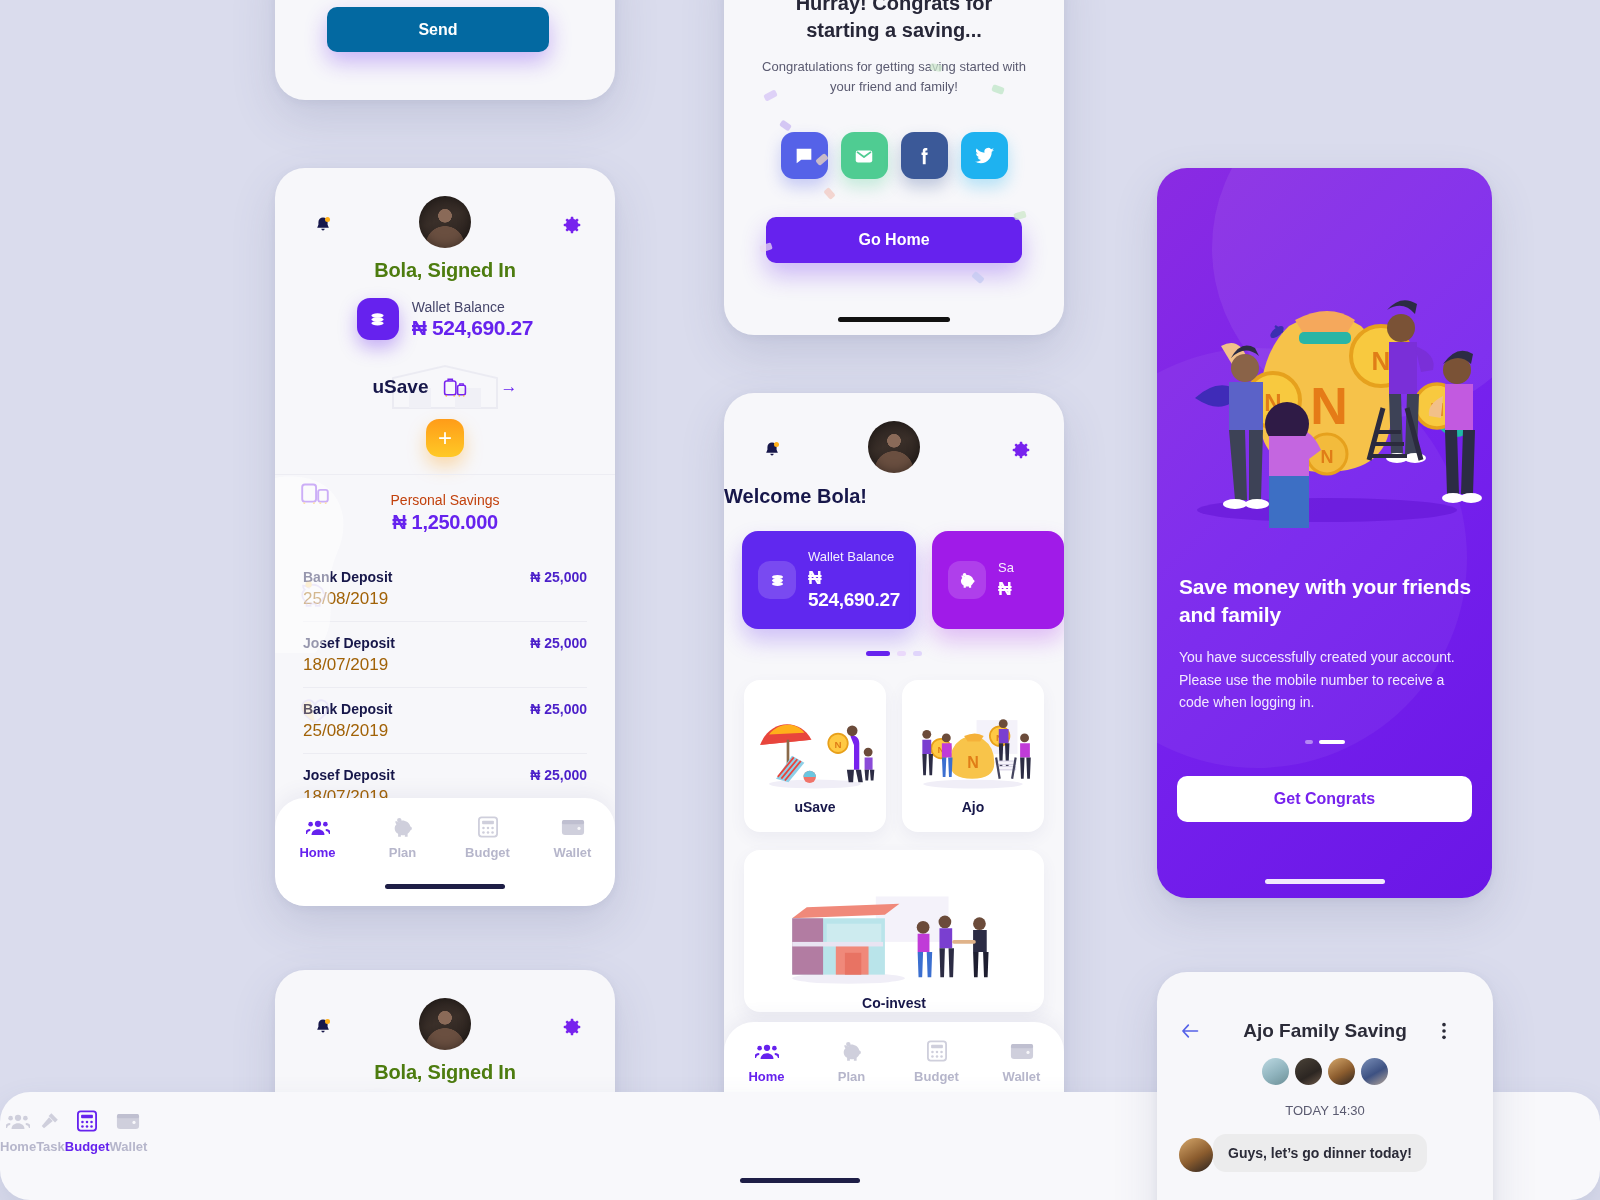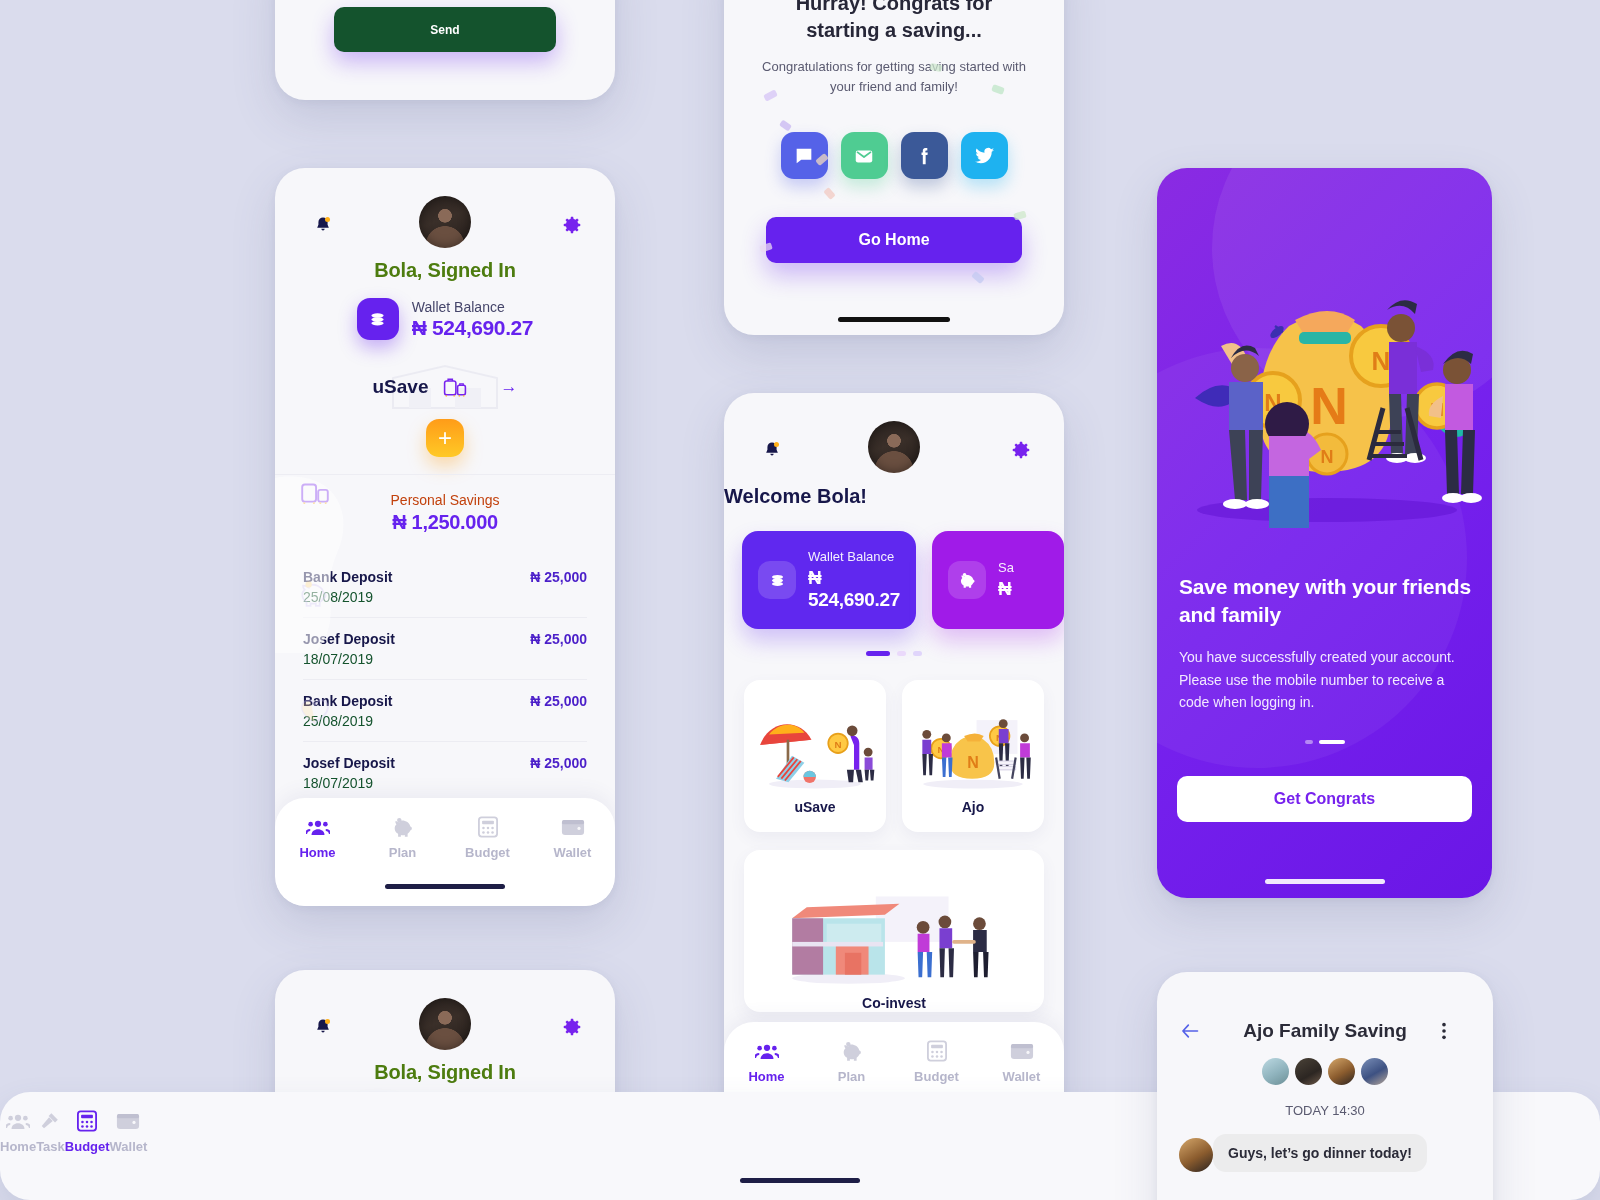--- a/index.html
+++ b/index.html
@@ -16,23 +16,23 @@
     position: absolute;
     background: #f7f7fa;
     border-radius: 30px;
     box-shadow: 0 18px 45px rgba(80,90,130,.16), 0 2px 8px rgba(80,90,130,.08);
     overflow: hidden;
   }
 
   
   #card-send { left: 275px; top: -60px; width: 340px; height: 160px; border-radius: 30px; }
   .send-btn {
-    position: absolute; left: 59px; top: 67px; width: 222px; height: 45px;
-    background: #14532d; border-radius: 10px; color: #fff;
-    font-size: 12px; font-weight: bold; display: flex;
+    position: absolute; left: 52px; top: 67px; width: 222px; height: 45px;
+    background: #0369a1; border-radius: 10px; color: #fff;
+    font-size: 16px; font-weight: bold; display: flex;
     align-items: center; justify-content: center;
     box-shadow: 0 10px 22px rgba(102,34,238,.32);
   }
 
   
   #card-home { left: 275px; top: 168px; width: 340px; height: 738px; }
   #card-home2 { left: 275px; top: 970px; width: 340px; height: 300px; }
 
   .phone-top { position: relative; padding-top: 28px; }
   .bell { position: absolute; left: 38px; top: 46px; width: 20px; height: 22px; }
@@ -82,21 +82,21 @@
   }
   .divider-soft { height: 1px; background: #ededf3; margin: 17px 0 0; }
 
   .ps-label { text-align: center; font-size: 14px; color: #c2410c; margin-top: 17px; }
   .ps-amount { text-align: center; font-size: 20px; font-weight: bold; color: #6622ee; margin-top: 3px; letter-spacing: -.3px; }
 
   .tx-list { margin-top: 22px; padding: 0 28px; }
   .tx { display: flex; justify-content: space-between; align-items: flex-start; padding: 13px 0 12px; }
   .tx + .tx { border-top: 1px solid #ececf2; }
   .tx-title { font-size: 14px; font-weight: bold; color: #17174a; }
-  .tx-date { font-size: 14px; color: #14532d; margin-top: 4px; }
+  .tx-date { font-size: 17px; color: #a16207; margin-top: 4px; }
   .tx-amt { font-size: 14px; font-weight: bold; color: #4b1fc9; white-space: nowrap; }
 
   .side-ico { position: absolute; opacity: .35; }
 
   
   .bottomnav {
     position: absolute; left: 0; right: 0; bottom: 0; height: 108px;
     background: #fff; border-radius: 30px 30px 30px 30px;
     box-shadow: 0 -6px 18px rgba(90,90,140,.07);
     display: flex; align-items: flex-start; padding-top: 18px;

